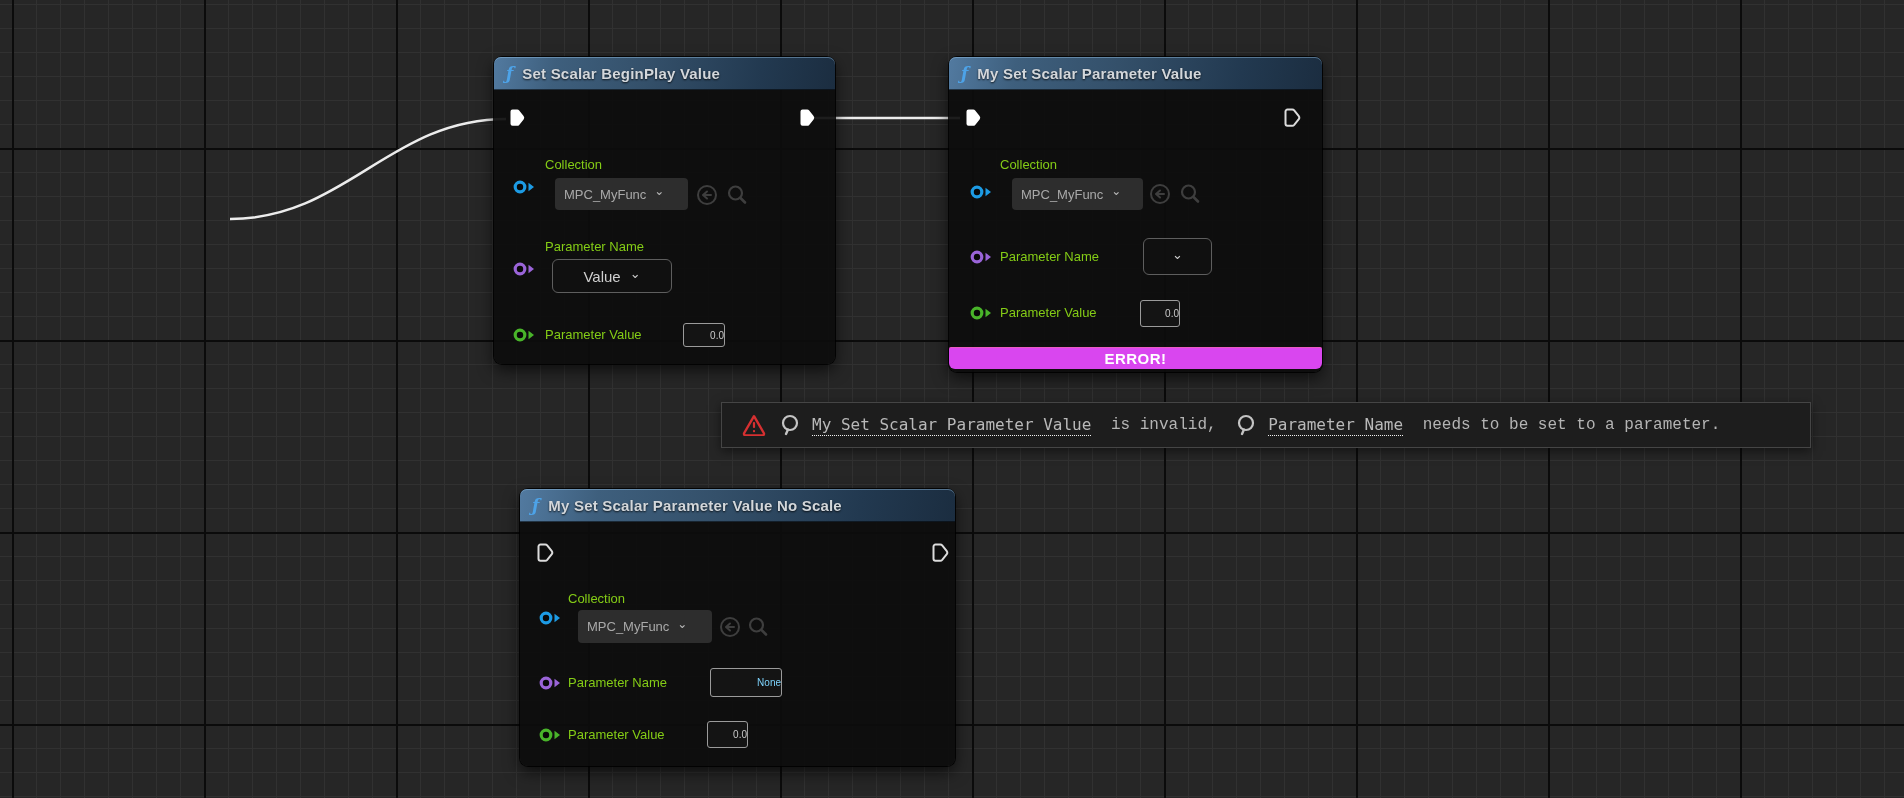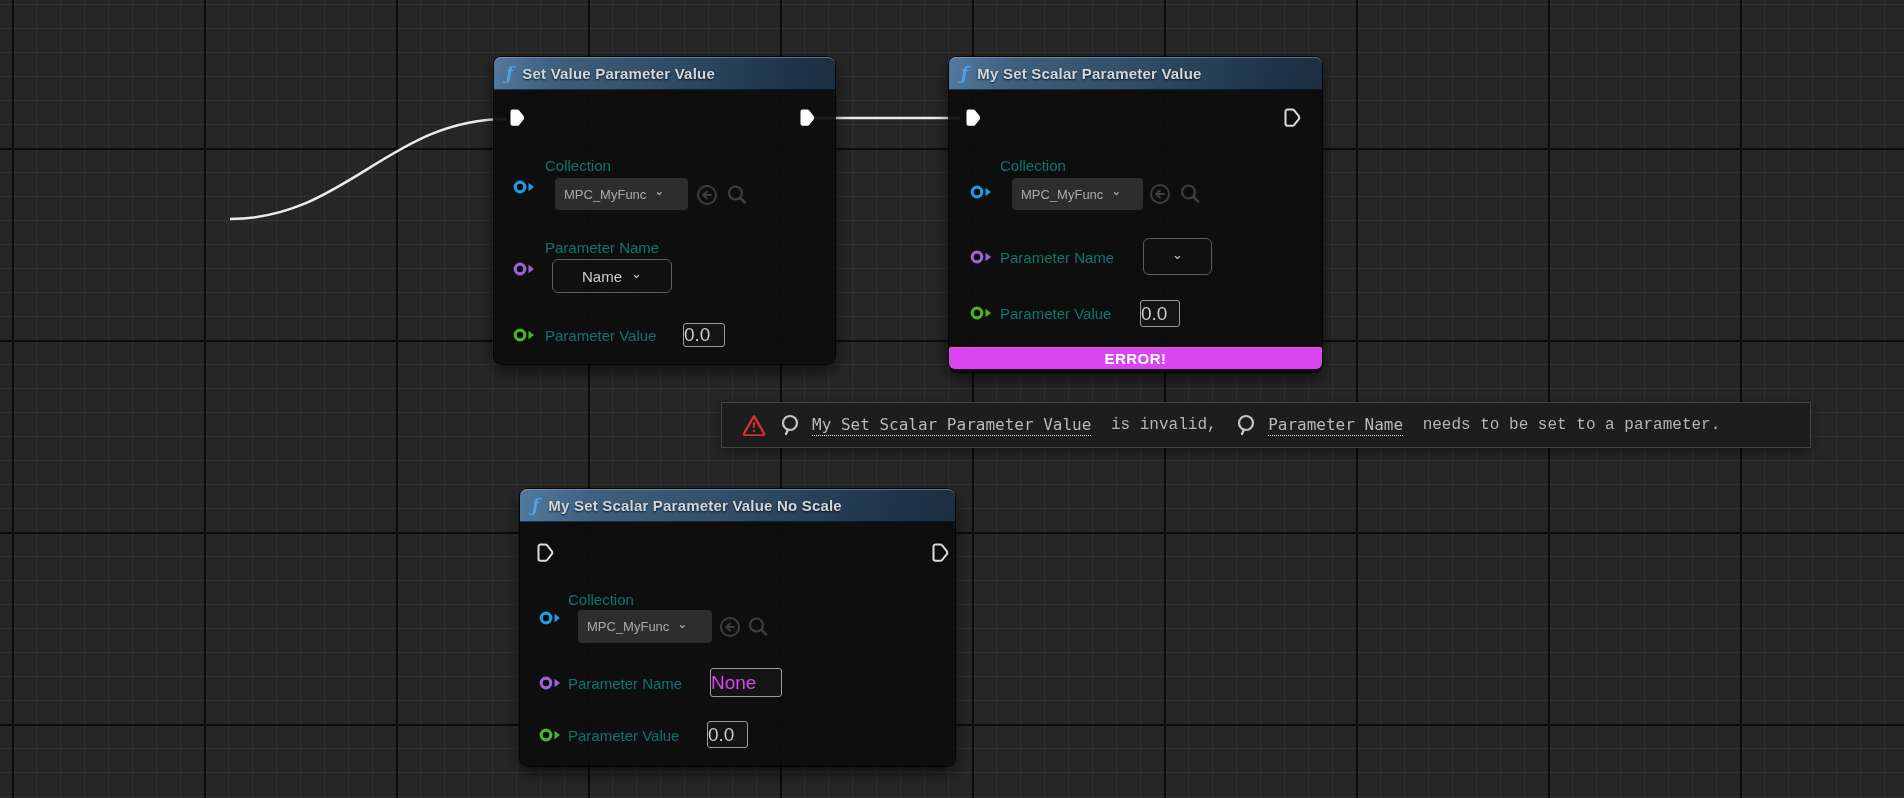--- a/index.html
+++ b/index.html
@@ -30,37 +30,37 @@
     background:linear-gradient(100deg,#527aa0 0%,#3e5f7d 18%,#34506a 45%,#223950 78%,#1b2d40 100%);
     box-shadow:inset 0 1px 0 rgba(150,195,230,0.45), inset 0 -1px 0 rgba(0,0,0,0.55);
   }
   .event-header{
     height:36px;
     background:linear-gradient(100deg,#a82424 0%,#921d1d 28%,#671414 58%,#3b0d0d 88%,#300b0b 100%);
     box-shadow:inset 0 1px 0 rgba(255,150,150,0.35), inset 0 -1px 0 rgba(0,0,0,0.55);
   }
   .node-title{font-size:15px;font-weight:bold;color:#d3d7db;text-shadow:0 1px 2px rgba(0,0,0,0.8);letter-spacing:0.2px;}
   .fn-glyph{font-family:"DejaVu Serif",serif;font-style:italic;font-weight:bold;font-size:17px;color:#4da3e8;line-height:1;}
-  .pin-label{position:absolute;font-size:15px;color:#0f766e;white-space:nowrap;}
+  .pin-label{position:absolute;font-size:13px;color:#84cc16;white-space:nowrap;}
   .pinsvg{position:absolute;}
   .combo{
     position:absolute;display:flex;align-items:center;box-sizing:border-box;
     background:#2d2d2d;border-radius:4px;padding:16px 9px;gap:8px;
     font-size:13px;color:#a9a9a9;
   }
   .combo-bordered{
     position:absolute;display:flex;align-items:center;justify-content:center;box-sizing:border-box;
     background:rgba(18,18,18,0.55);border:1.5px solid #5e5e5e;border-radius:6px;gap:9px;
     font-size:15px;color:#cfcfcf;
   }
   .chev{font-size:12px;color:#b9b9b9;line-height:0.6;transform:translateY(-2px);}
   .valuebox{
-    position:absolute;display:flex;align-items:center;justify-content:flex-start;box-sizing:border-box;
+    position:absolute;display:flex;align-items:center;justify-content:flex-end;box-sizing:border-box;
     background:#141414;border:1.5px solid #9b9b9b;border-radius:3px;
-    font-size:19px;color:#c9c9c9;
+    font-size:10px;color:#c9c9c9;
   }
   .error-banner{
     position:absolute;left:0;right:0;top:290px;height:22px;
     background:#d946ef;border-radius:2px 2px 6px 6px;
     display:flex;align-items:center;justify-content:center;
     font-size:15px;font-weight:bold;color:#ffffff;letter-spacing:0.5px;
     box-shadow:inset 0 1px 0 rgba(255,120,120,0.4);
   }
   .delegate-pin{
     position:absolute;width:13px;height:13px;border:3px solid #e23b3b;border-radius:4px;
@@ -85,21 +85,21 @@
 
   <svg class="wires">
     <path d="M 230 219 C 345 219 390 119 506 119" fill="none" stroke="#ececec" stroke-width="2.5"></path>
     <path d="M 814 118 L 960 118" fill="none" stroke="#ececec" stroke-width="2.5"></path>
   </svg>
 
 
   <div class="node" style="left:494px;top:57px;width:341px;height:307px;">
     <div class="header fn-header">
       <span class="fn-glyph">ƒ</span>
-      <span class="node-title">Set Value Parameter Value</span>
+      <span class="node-title">Set Scalar BeginPlay Value</span>
     </div>
     <svg class="pinsvg" style="left:14px;top:51px;" width="18" height="20" viewBox="0 0 18 20">
       <path d="M2.5 3.5 a2 2 0 0 1 2-2 h4.7 a2.6 2.6 0 0 1 2 .9 l4.4 5.5 a2.8 2.8 0 0 1 0 3.5 l-4.4 5.5 a2.6 2.6 0 0 1-2 .9 h-4.7 a2 2 0 0 1-2-2 Z" fill="#ffffff"></path>
     </svg>
     <svg class="pinsvg" style="left:304px;top:51px;" width="18" height="20" viewBox="0 0 18 20">
       <path d="M2.5 3.5 a2 2 0 0 1 2-2 h4.7 a2.6 2.6 0 0 1 2 .9 l4.4 5.5 a2.8 2.8 0 0 1 0 3.5 l-4.4 5.5 a2.6 2.6 0 0 1-2 .9 h-4.7 a2 2 0 0 1-2-2 Z" fill="#ffffff"></path>
     </svg>
 
     <span class="pin-label" style="left:51px;top:100px;">Collection</span>
     <svg class="pinsvg" style="left:18px;top:122px;" width="26" height="16" viewBox="0 0 26 16">
@@ -118,21 +118,21 @@
       <circle cx="9.5" cy="9" r="6.5" fill="none" stroke="#3e3e3e" stroke-width="2.2"></circle>
       <line x1="14.5" y1="14" x2="19" y2="18.5" stroke="#3e3e3e" stroke-width="2.6" stroke-linecap="round"></line>
     </svg>
 
     <span class="pin-label" style="left:51px;top:182px;">Parameter Name</span>
     <svg class="pinsvg" style="left:18px;top:204px;" width="26" height="16" viewBox="0 0 26 16">
       <circle cx="8" cy="8" r="4.8" fill="rgba(0,0,0,0.4)" stroke="#9a64d8" stroke-width="3.2"></circle>
       <path d="M16.5 3.8 L22 8 L16.5 12.2 Z" fill="#9a64d8"></path>
     </svg>
     <div class="combo-bordered" style="left:58px;top:202px;width:120px;height:34px;">
-      <span>Name</span>
+      <span>Value</span>
       <span class="chev" style="color:#cfcfcf;font-size:13px;">⌄</span>
     </div>
 
     <span class="pin-label" style="left:51px;top:270px;">Parameter Value</span>
     <svg class="pinsvg" style="left:18px;top:270px;" width="26" height="16" viewBox="0 0 26 16">
       <circle cx="8" cy="8" r="4.8" fill="rgba(0,0,0,0.4)" stroke="#49b42a" stroke-width="3.2"></circle>
       <path d="M16.5 3.8 L22 8 L16.5 12.2 Z" fill="#49b42a"></path>
     </svg>
     <div class="valuebox" style="left:189px;top:266px;width:42px;height:24px;">
       <span>0.0</span>
@@ -240,21 +240,21 @@
     <svg class="pinsvg" style="left:227px;top:127px;" width="22" height="22" viewBox="0 0 22 22">
       <circle cx="9.5" cy="9" r="6.5" fill="none" stroke="#3e3e3e" stroke-width="2.2"></circle>
       <line x1="14.5" y1="14" x2="19" y2="18.5" stroke="#3e3e3e" stroke-width="2.6" stroke-linecap="round"></line>
     </svg>
 
     <span class="pin-label" style="left:48px;top:186px;">Parameter Name</span>
     <svg class="pinsvg" style="left:18px;top:186px;" width="26" height="16" viewBox="0 0 26 16">
       <circle cx="8" cy="8" r="4.8" fill="rgba(0,0,0,0.4)" stroke="#9a64d8" stroke-width="3.2"></circle>
       <path d="M16.5 3.8 L22 8 L16.5 12.2 Z" fill="#9a64d8"></path>
     </svg>
-    <div class="valuebox" style="left:190px;top:179px;width:72px;height:29px;color:#d946ef;">
+    <div class="valuebox" style="left:190px;top:179px;width:72px;height:29px;color:#7dd3fc;">
       <span>None</span>
     </div>
 
     <span class="pin-label" style="left:48px;top:238px;">Parameter Value</span>
     <svg class="pinsvg" style="left:18px;top:238px;" width="26" height="16" viewBox="0 0 26 16">
       <circle cx="8" cy="8" r="4.8" fill="rgba(0,0,0,0.4)" stroke="#49b42a" stroke-width="3.2"></circle>
       <path d="M16.5 3.8 L22 8 L16.5 12.2 Z" fill="#49b42a"></path>
     </svg>
     <div class="valuebox" style="left:187px;top:232px;width:41px;height:27px;">
       <span>0.0</span>

